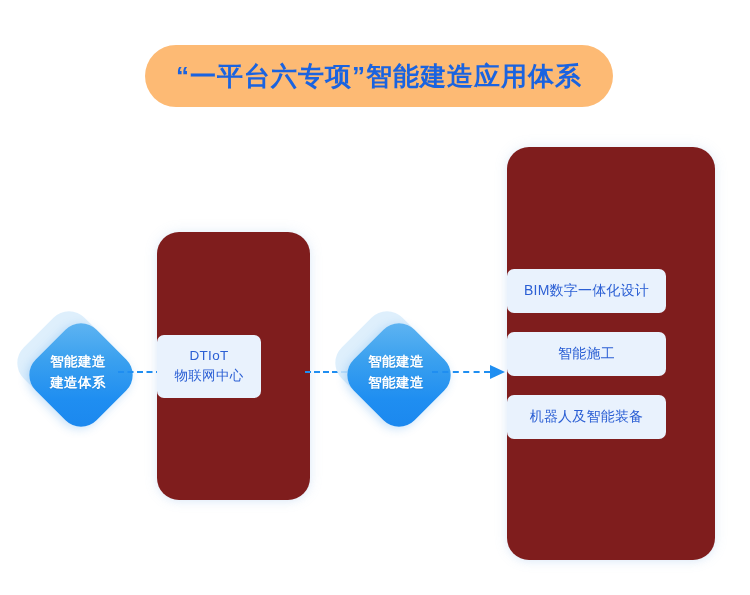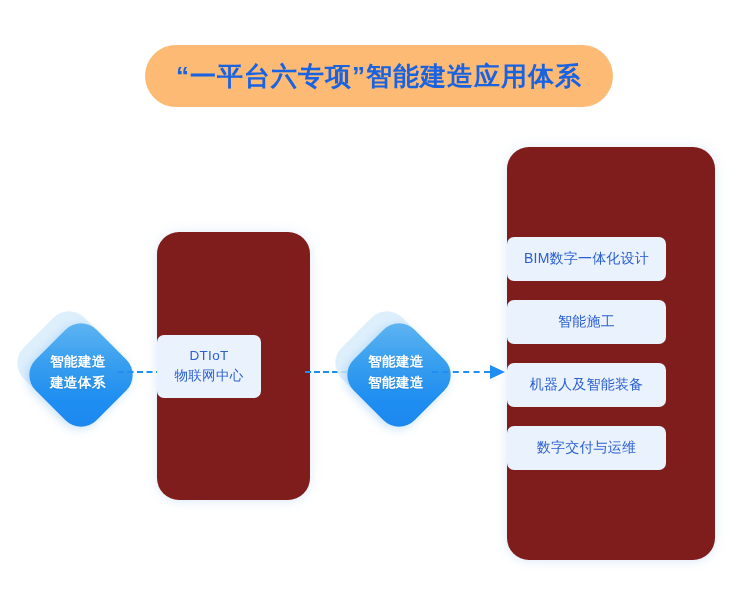--- a/index.html
+++ b/index.html
@@ -218,14 +218,13 @@
 
 <div class="connector" id="conn-right">
   <div class="dashed-line"></div>
   <div id="arrow-head"></div>
 </div>
 
 <div class="panel" id="right-panel">
   <div class="chip chip-one-line">BIM数字一体化设计</div>
   <div class="chip chip-one-line">智能施工</div>
   <div class="chip chip-one-line">机器人及智能装备</div>
-  <div class="chip chip-one-line">数字交付与运维</div>
 </div>
 
 </body></html>

